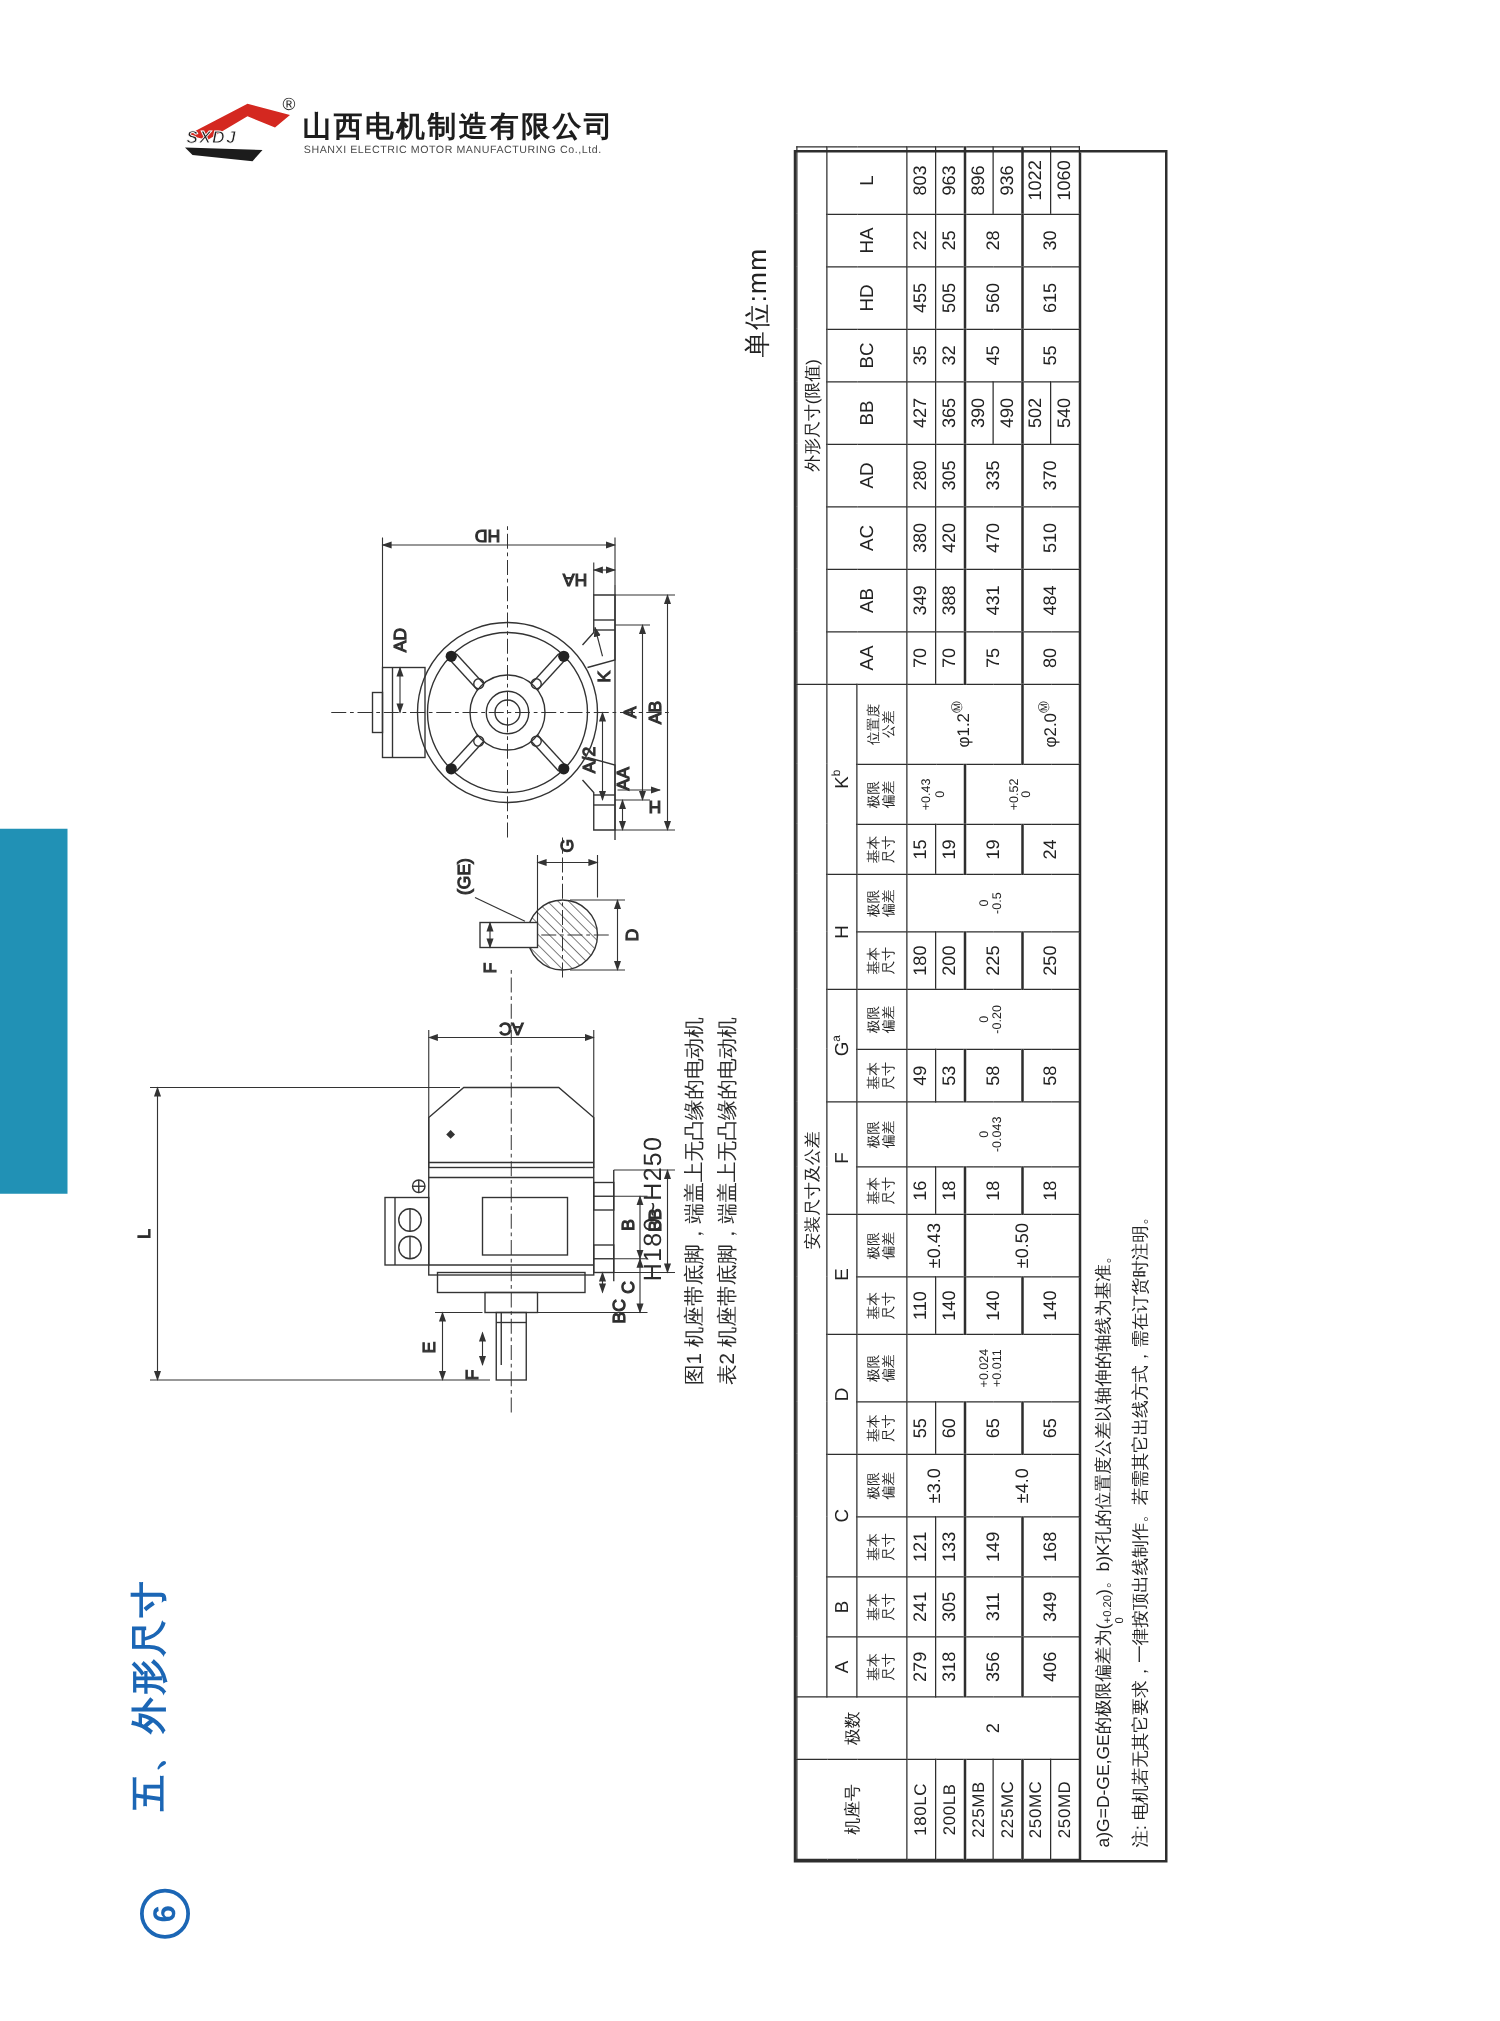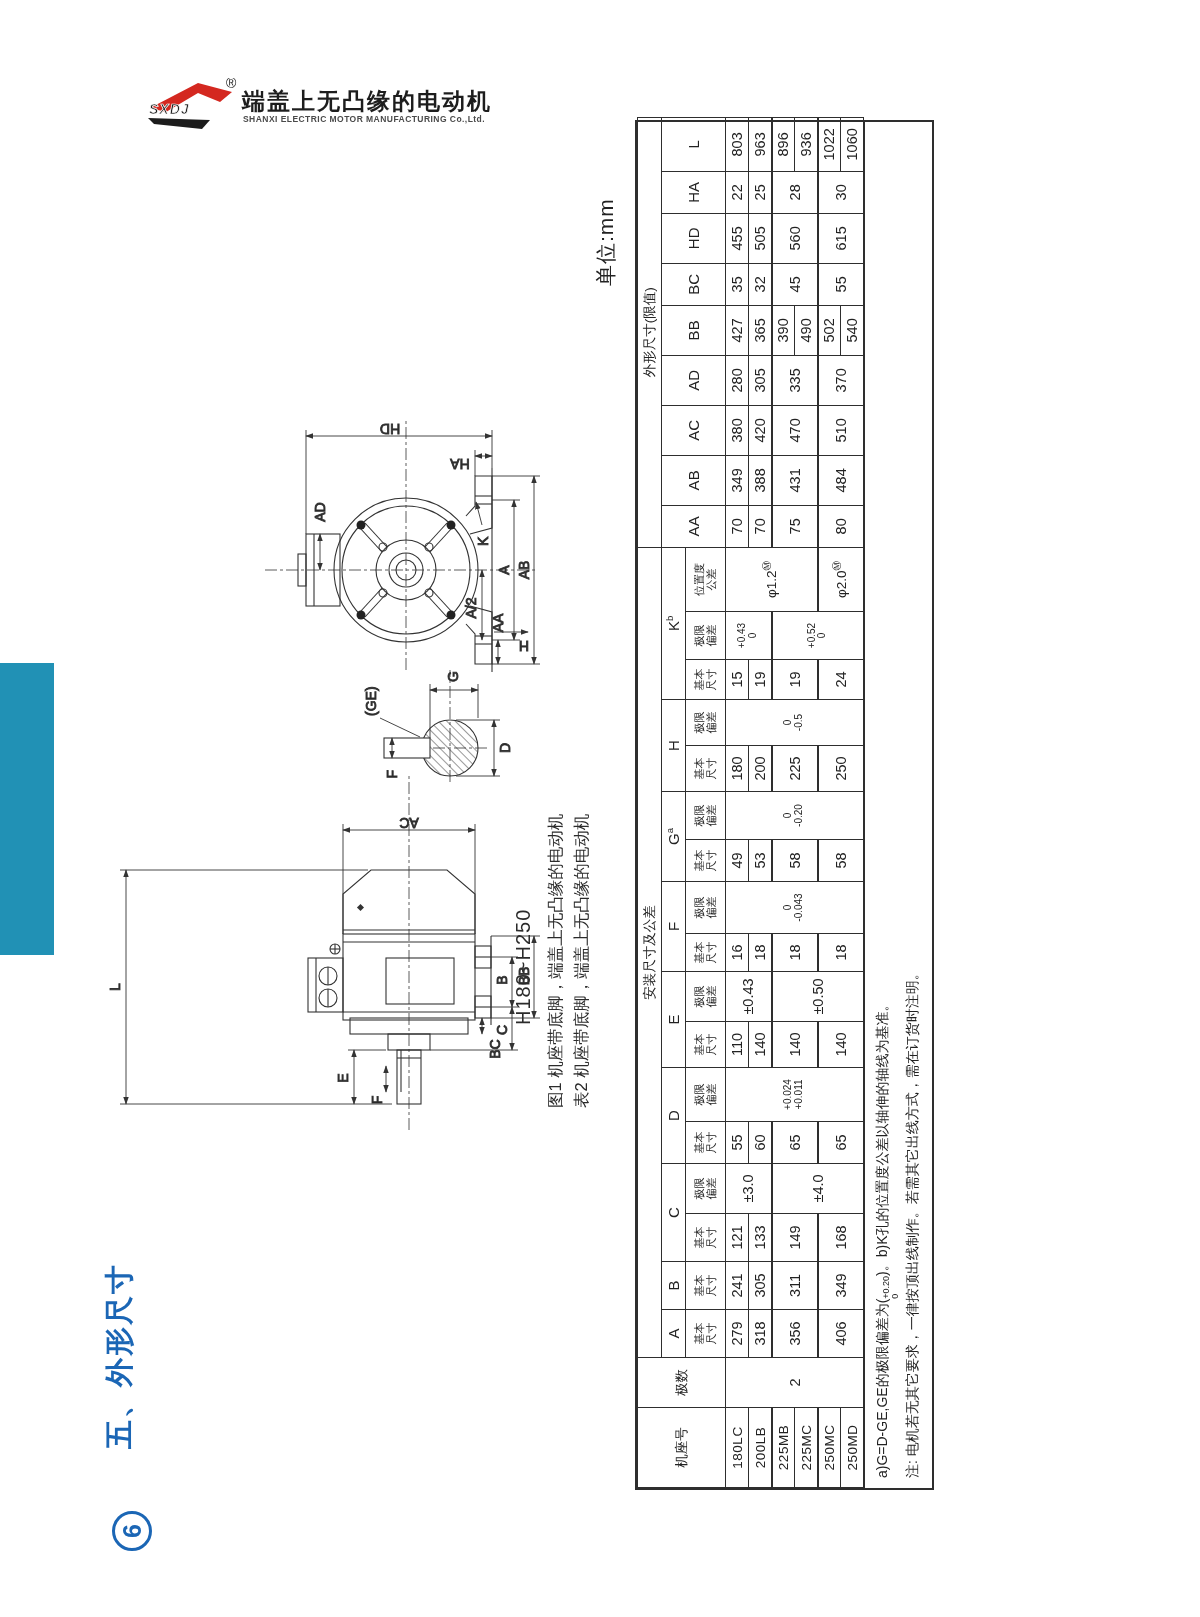--- a/index.html
+++ b/index.html
@@ -3,21 +3,21 @@
 <meta charset="utf-8">
 <style>
   html,body{margin:0;padding:0;}
   body{width:1200px;height:1617px;position:relative;background:#ffffff;overflow:hidden;
        font-family:"Liberation Sans",sans-serif;color:#222;}
   .abs{position:absolute;}
 
   
   #logo{left:146px;top:78px;width:520px;height:60px;}
   #logo-cn{left:242px;top:86px;font-size:23px;font-weight:600;letter-spacing:2px;color:#1d1d1d;}
-  #logo-en{left:243px;top:114px;font-size:8.5px;letter-spacing:.45px;color:#4a4a4a;font-weight:700;}
+  #logo-en{left:243px;top:114px;font-size:8.5px;letter-spacing:.45px;color:#4a4a4a;font-weight:400;}
 
   
   #bluebar{left:0;top:663px;width:54px;height:292px;background:#2191b5;}
   #section-title{left:100px;top:1449px;width:230px;transform:rotate(-90deg);transform-origin:0 0;
     font-size:29px;font-weight:bold;color:#1b66b5;letter-spacing:2px;white-space:nowrap;}
   #page-badge{left:112px;top:1551px;width:40px;height:40px;transform:rotate(-90deg);transform-origin:0 0;
     border:3px solid #1b66b5;border-radius:50%;color:#1b66b5;font-size:25px;font-weight:bold;
     display:flex;align-items:center;justify-content:center;box-sizing:border-box;}
 
   
@@ -59,21 +59,21 @@
 <body>
 
 <div class="abs" id="logo">
   <svg width="95" height="52" viewBox="0 0 95 52">
     <path d="M4,30 L52,5 L86,14 L74,24 L52,15 L20,34 Z" fill="#d42820"></path>
     <text x="3" y="36" font-size="24" font-weight="bold" font-style="italic" fill="#d42820" stroke="#ffffff" stroke-width="0.7" letter-spacing="1">SXDJ</text>
     <path d="M2,40 L64,42 L56,51 L8,46 Z" fill="#1c1c1c"></path>
     <text x="80" y="10" font-size="10" fill="#666">®</text>
   </svg>
 </div>
-<div class="abs" id="logo-cn">端盖上无凸缘的电动机</div>
+<div class="abs" id="logo-cn">山西电机制造有限公司</div>
 <div class="abs" id="logo-en">SHANXI ELECTRIC MOTOR MANUFACTURING Co.,Ltd.</div>
 
 <div class="abs" id="bluebar"></div>
 <div class="abs" id="section-title">五、外形尺寸</div>
 <div class="abs" id="page-badge">
   <span>6</span>
 </div>
 
 <div class="abs" id="sheet">
 

